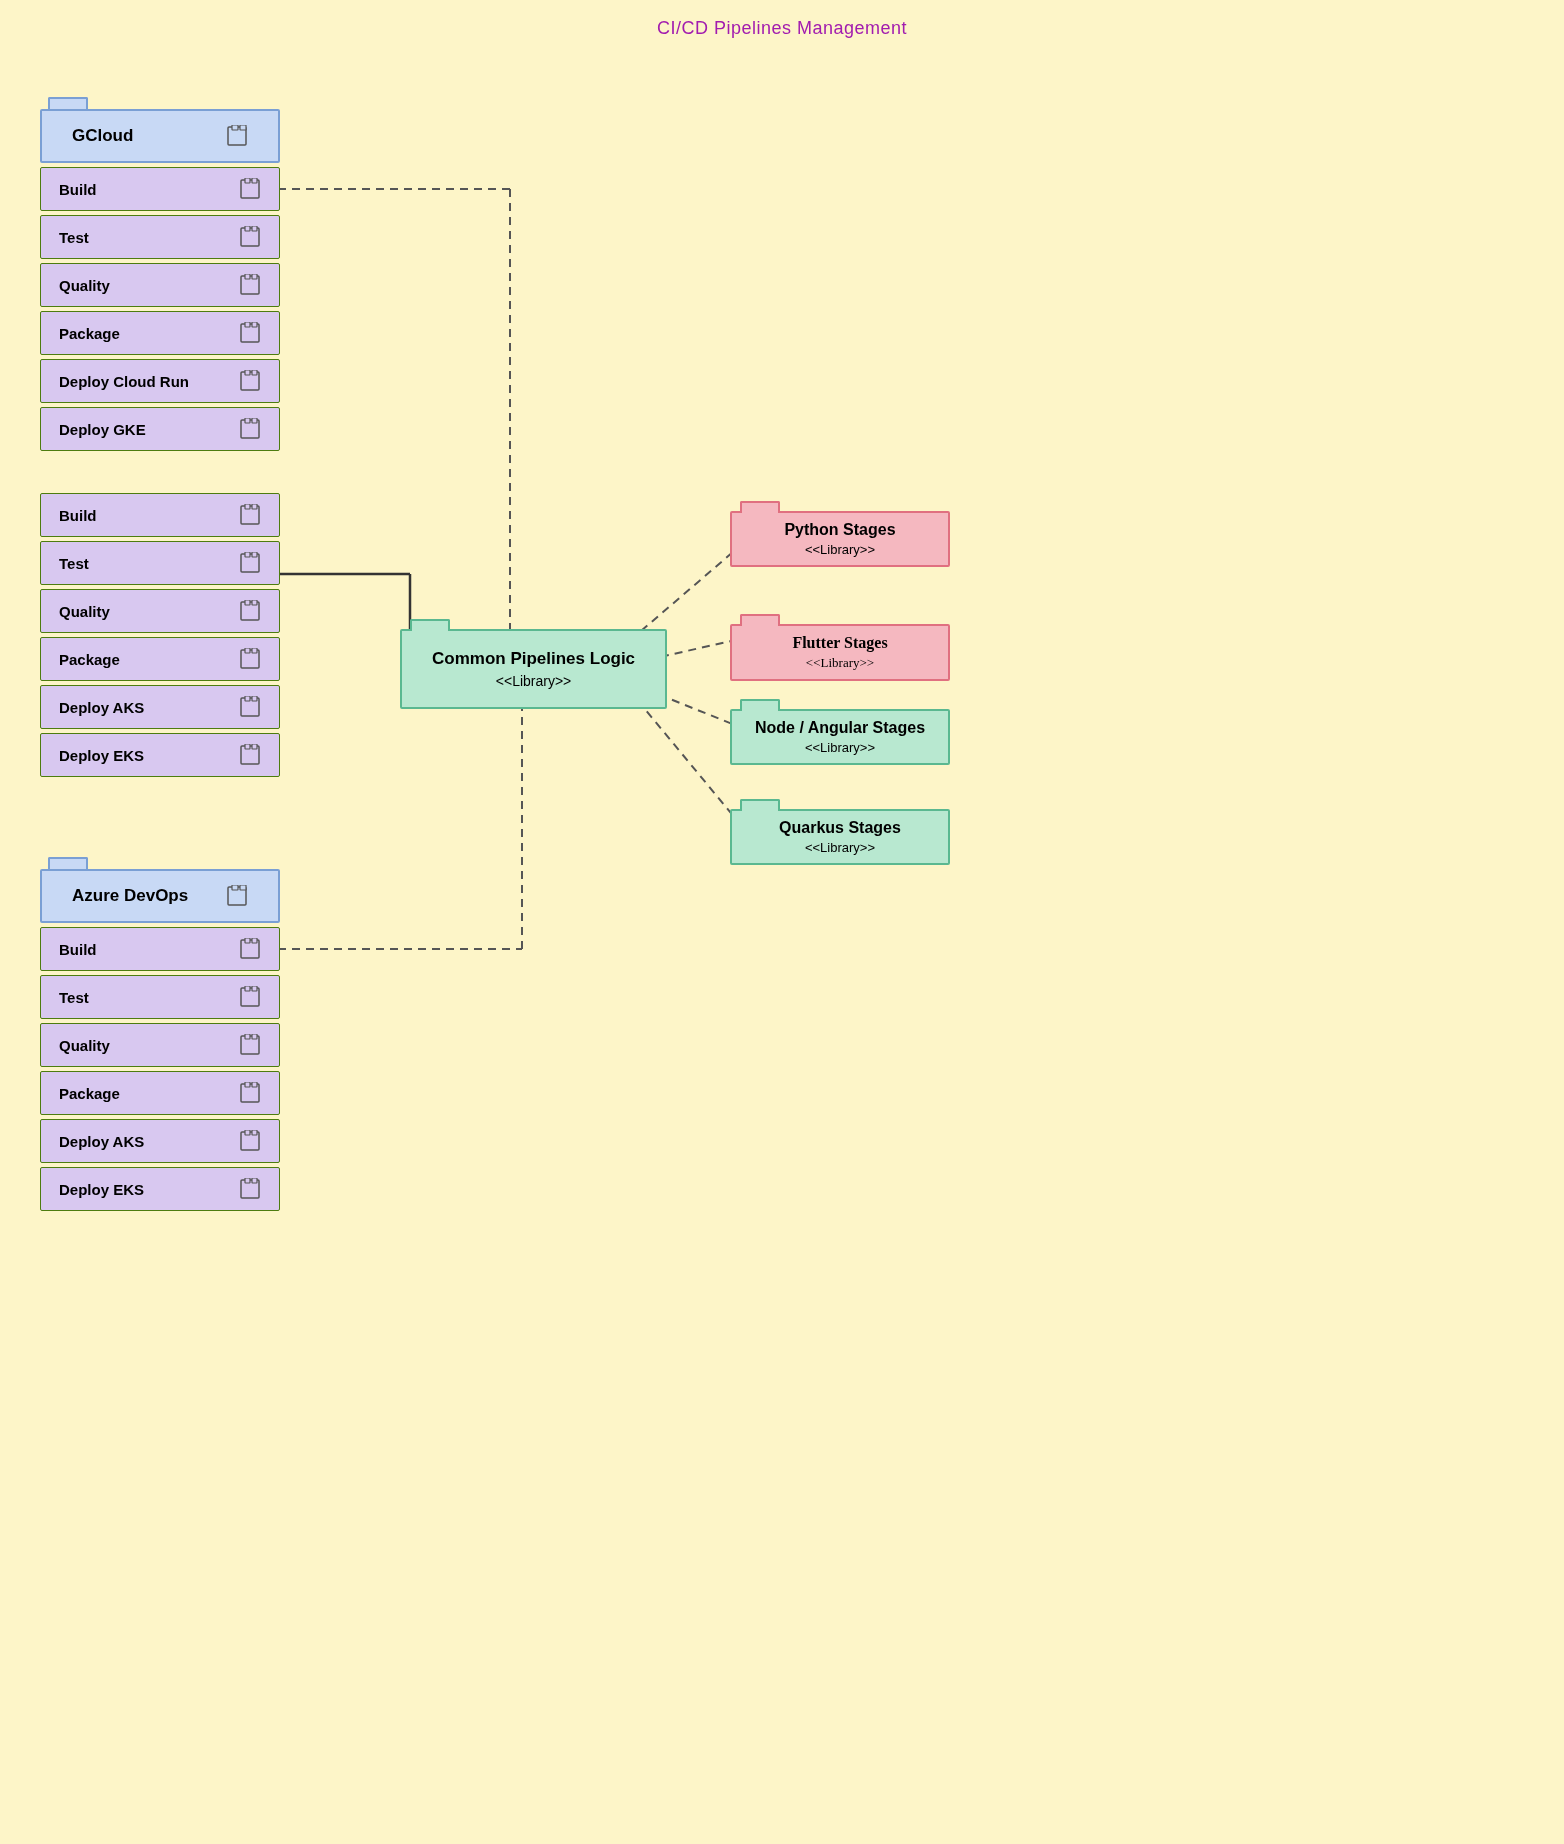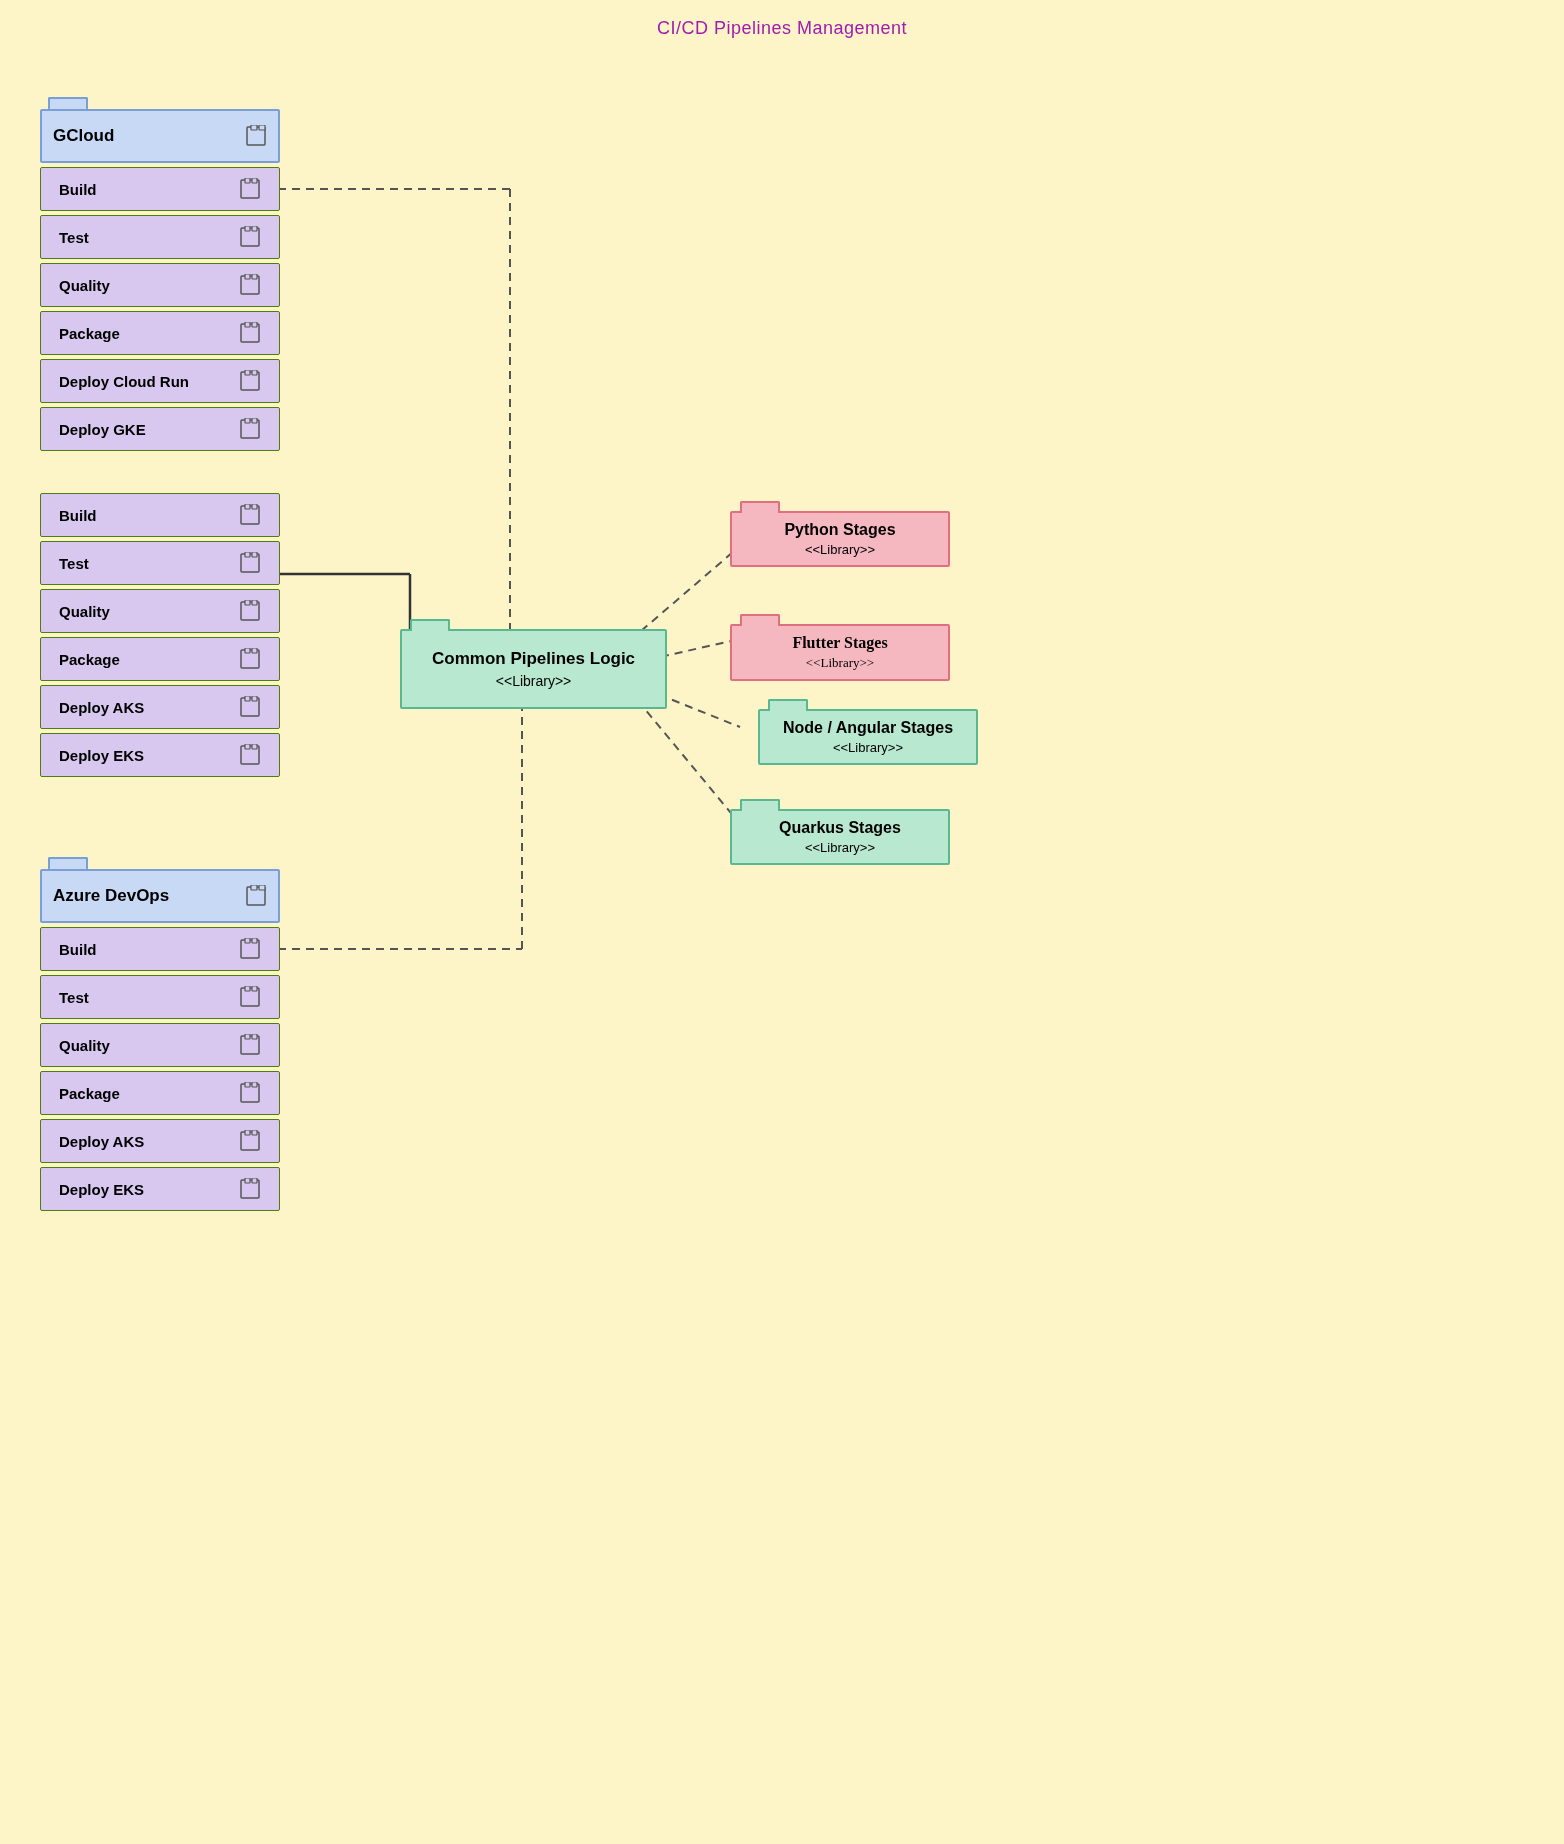--- a/index.html
+++ b/index.html
@@ -27,21 +27,21 @@
     .pipeline-group {
       position: absolute;
       display: flex;
       flex-direction: column;
       align-items: stretch;
     }
     .group-header {
       background: #c8d9f5;
       border: 2px solid #7a9fd4;
       border-radius: 2px;
-      padding: 14px 11px;
+      padding: 14px 30px;
       font-weight: bold;
       font-size: 17px;
       display: flex;
       align-items: center;
       justify-content: space-between;
       min-width: 240px;
       max-width: 260px;
     }
     .stage-item {
       background: #d8c8f0;
@@ -341,21 +341,21 @@
     <div>Python Stages</div>
     <div class="sub">&lt;&lt;Library&gt;&gt;</div>
   </div>
 
   <div class="right-box right-box-pink" style="top:575px; left:730px;font-family:Liberation Serif, serif;">
     <div class="box-ear ear-pink"></div>
     <div>Flutter Stages</div>
     <div class="sub">&lt;&lt;Library&gt;&gt;</div>
   </div>
 
-  <div class="right-box right-box-green" style="top:660px; left:730px;margin-left:28px;">
+  <div class="right-box right-box-green" style="top:660px; left:730px;">
     <div class="box-ear ear-green"></div>
     <div>Node / Angular Stages</div>
     <div class="sub">&lt;&lt;Library&gt;&gt;</div>
   </div>
 
   <div class="right-box right-box-green" style="top:760px; left:730px;">
     <div class="box-ear ear-green"></div>
     <div>Quarkus Stages</div>
     <div class="sub">&lt;&lt;Library&gt;&gt;</div>
   </div>

